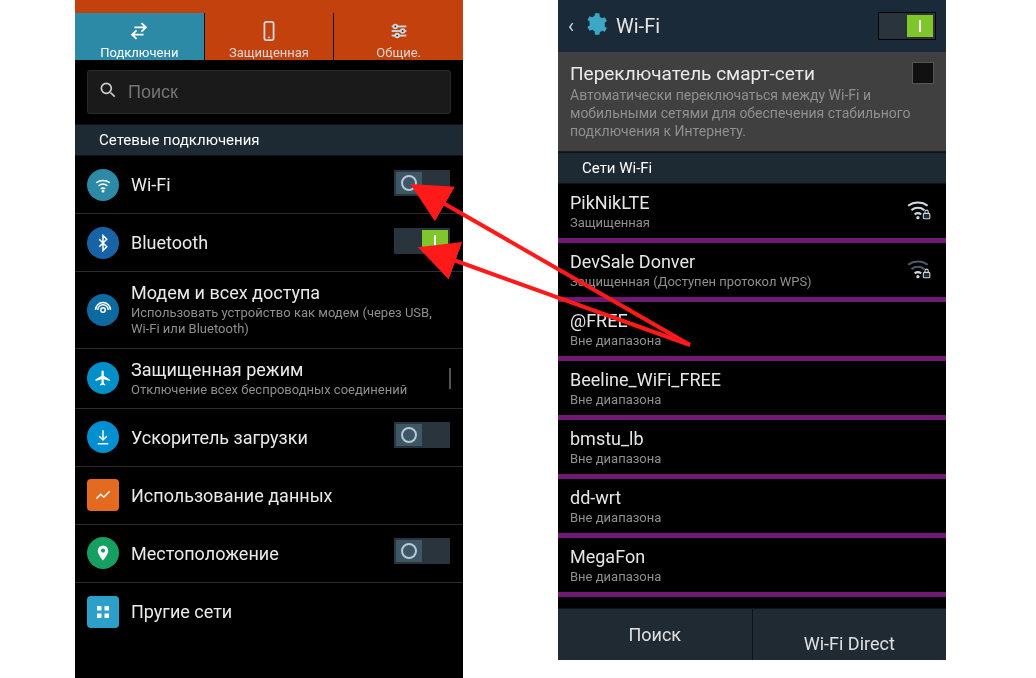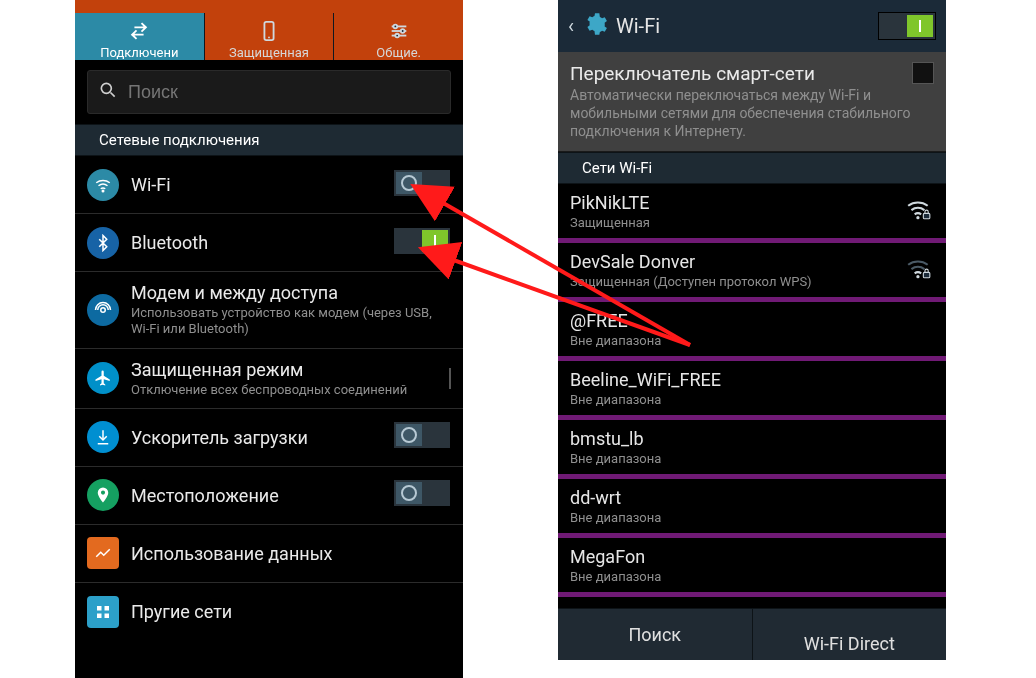--- a/index.html
+++ b/index.html
@@ -253,21 +253,21 @@
 
   <div class="row">
     <div class="icon-wrap ic-modem">
       <svg width="18" height="18" viewBox="0 0 24 24" fill="none" stroke="#fff" stroke-width="2">
           <circle cx="12" cy="12" r="3"></circle>
           <path d="M5 12a7 7 0 0 1 14 0"></path>
           <path d="M2 12a10 10 0 0 1 20 0"></path>
         </svg>
     </div>
     <div class="body">
-      <div class="title">Модем и между доступа</div>
+      <div class="title">Модем и всех доступа</div>
       <div class="sub">Использовать устройство как модем (через USB, Wi-Fi или Bluetooth)</div>
     </div>
   </div>
 
   <div class="row">
     <div class="icon-wrap ic-air">
       <svg width="18" height="18" viewBox="0 0 24 24" fill="#fff">
           <path d="M21 16v-2l-8-5V3.5a1.5 1.5 0 0 0-3 0V9l-8 5v2l8-2.5V19l-2 1.5V22l3.5-1 3.5 1v-1.5L13 19v-5.5z"></path>
         </svg>
     </div>
@@ -286,40 +286,40 @@
           <path d="M5 21h14"></path>
         </svg>
     </div>
     <div class="body">
         <div class="title">Ускоритель загрузки</div>
       </div>
     <div class="ctrl"><span class="toggle off"><span class="knob"></span></span></div>
   </div>
 
   <div class="row">
+    <div class="icon-wrap ic-data" style="border-radius:4px">
+      <svg width="18" height="18" viewBox="0 0 24 24" fill="none" stroke="#fff" stroke-width="2">
+          <polyline points="3 17 9 11 13 15 21 7"></polyline>
+        </svg>
+    </div>
+    <div class="body">
+        <div class="title">Использование данных</div>
+      </div>
+  </div>
+
+  <div class="row">
     <div class="icon-wrap ic-loc">
       <svg width="18" height="18" viewBox="0 0 24 24" fill="#fff">
           <path d="M12 2a7 7 0 0 0-7 7c0 5 7 13 7 13s7-8 7-13a7 7 0 0 0-7-7zm0 9.5A2.5 2.5 0 1 1 12 6a2.5 2.5 0 0 1 0 5.5z"></path>
         </svg>
     </div>
     <div class="body">
         <div class="title">Местоположение</div>
       </div>
     <div class="ctrl"><span class="toggle off"><span class="knob"></span></span></div>
-  </div>
-
-  <div class="row">
-    <div class="icon-wrap ic-data" style="border-radius:4px">
-      <svg width="18" height="18" viewBox="0 0 24 24" fill="none" stroke="#fff" stroke-width="2">
-          <polyline points="3 17 9 11 13 15 21 7"></polyline>
-        </svg>
-    </div>
-    <div class="body">
-        <div class="title">Использование данных</div>
-      </div>
   </div>
 
   <div class="row" style="border-bottom:none">
     <div class="icon-wrap ic-other" style="border-radius:4px">
       <svg width="18" height="18" viewBox="0 0 24 24" fill="#fff">
           <rect x="4" y="4" width="6" height="6"></rect>
           <rect x="14" y="4" width="6" height="6"></rect>
           <rect x="4" y="14" width="6" height="6"></rect>
           <rect x="14" y="14" width="6" height="6"></rect>
         </svg>

